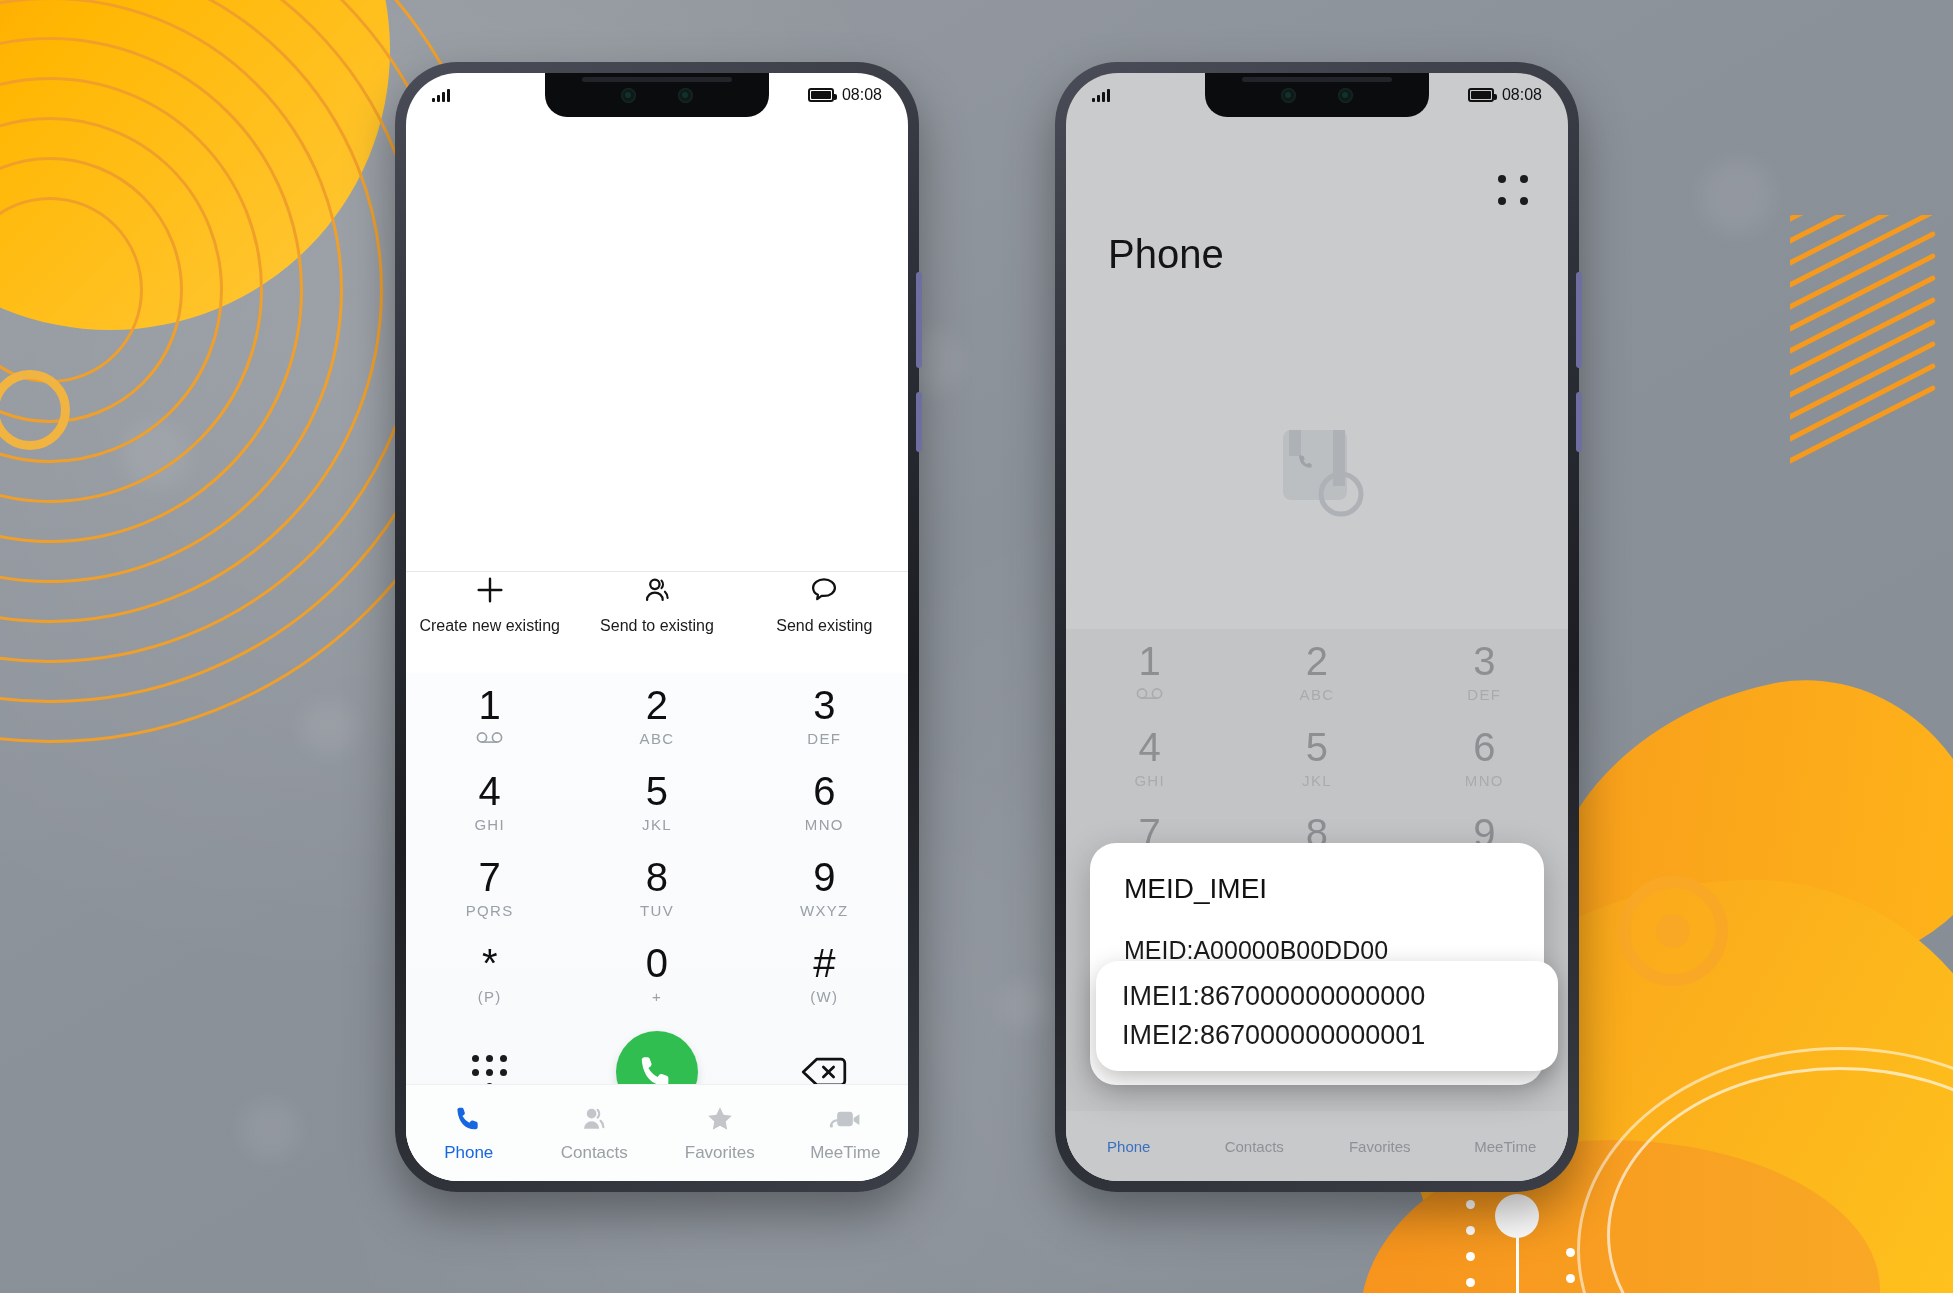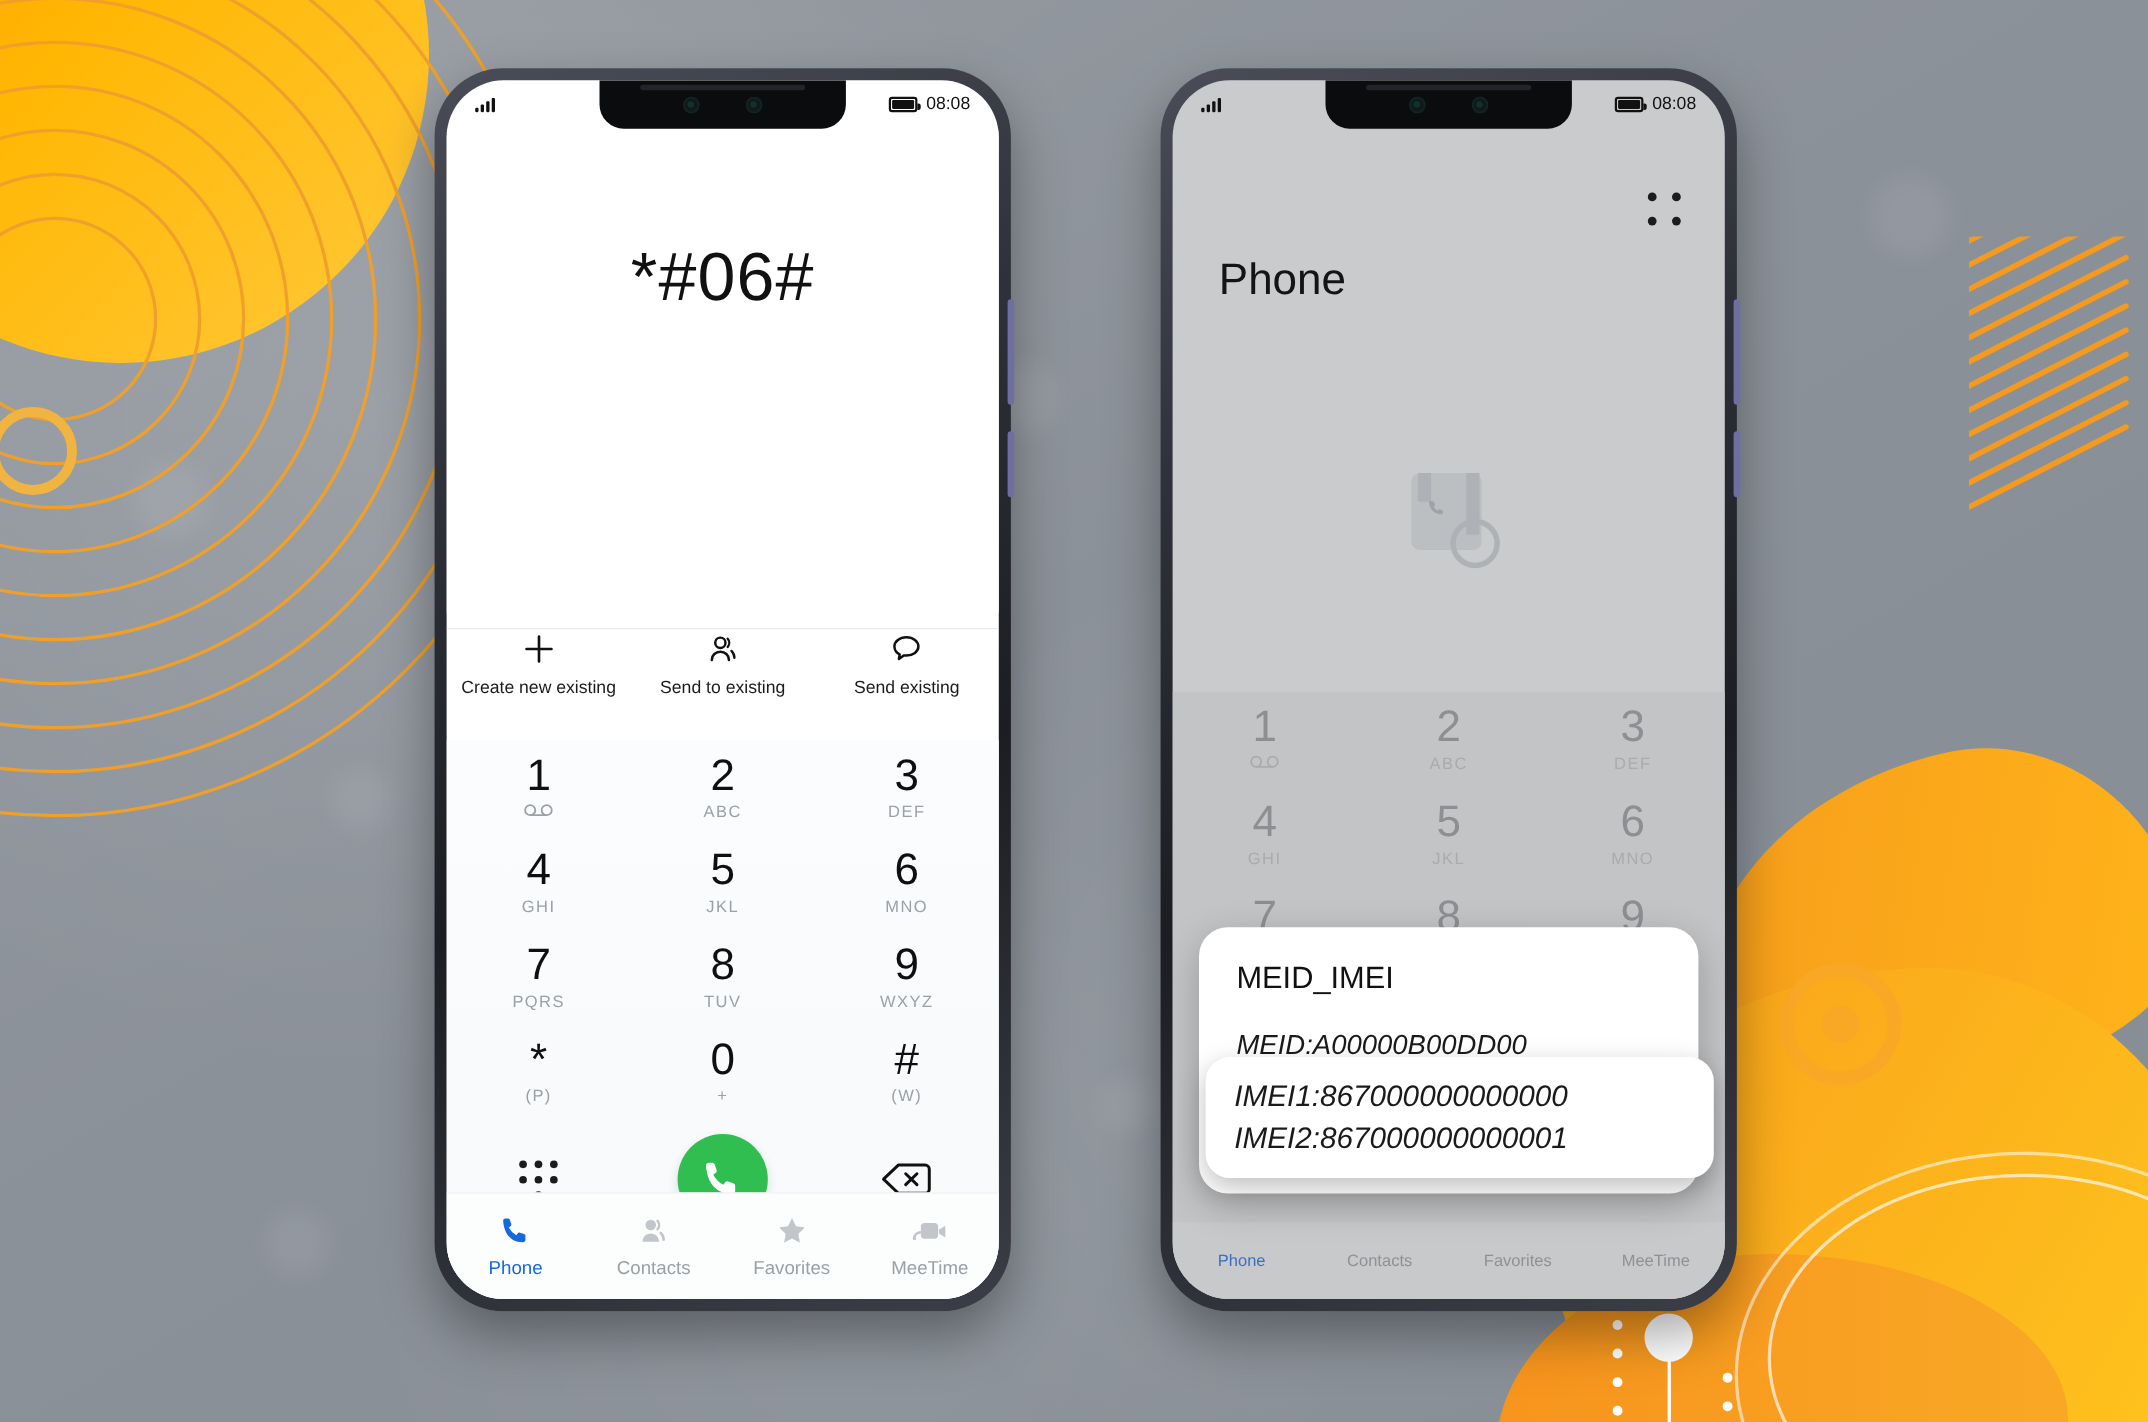--- a/index.html
+++ b/index.html
@@ -113,21 +113,21 @@
   .p2keypad .kdigit{color:#8d8f92;}
   .p2keypad .ksub{color:#a9abad;}
   .p2nav{position:absolute;left:0;right:0;bottom:0;height:70px;display:flex;background:#c8c9cb;}
   .p2nav .navlabel{font-size:15px;color:#8e9195;}
   .p2nav .navitem.active .navlabel{color:#3c6fc0;}
 
   .scrim{position:absolute;inset:0;background:rgba(0,0,0,0);}
   .dialog{position:absolute;left:24px;right:24px;bottom:96px;background:#fff;border-radius:26px;
           padding:30px 34px 10px 34px;box-sizing:border-box;box-shadow:0 10px 34px rgba(0,0,0,.22);}
   .dlgtitle{font-size:28px;color:#111;margin-bottom:28px;}
-  .dlgline{font-size:25px;color:#1a1a1a;line-height:1.42;white-space:nowrap;font-style:italic;}
+  .dlgline{font-size:25px;color:#1a1a1a;line-height:1.42;white-space:nowrap;}
   .dlgok{text-align:center;color:#1a6ae0;font-size:26px;padding:30px 0 26px 0;}
   .tooltip{position:absolute;left:6px;right:-14px;top:118px;background:#fff;border-radius:22px;
            padding:16px 26px;box-sizing:border-box;box-shadow:0 8px 24px rgba(0,0,0,.26);}
   .tooltip .dlgline{font-size:27px;line-height:1.45;}
 </style>
 </head>
 <body>
 
 <div class="bg">
   <div class="bokeh" style="left:120px;top:420px;width:70px;height:70px;"></div>
@@ -207,23 +207,20 @@
           <i></i>
           <i></i>
           <i></i>
         </div>
       <div class="statusR">
         <div class="batt"></div>
         <span>08:08</span>
       </div>
     </div>
 
-    <div class="numdisplay">
-      <span>*#06#</span>
-    </div>
 
     <div class="divider"></div>
 
     <div class="actions">
       <div class="act">
         <svg width="34" height="34" viewBox="0 0 24 24">
           <path d="M12 4v16M4 12h16" stroke="#111" stroke-width="1.7" fill="none" stroke-linecap="round"></path>
         </svg>
         <span class="actlabel">Create new existing</span>
       </div>

